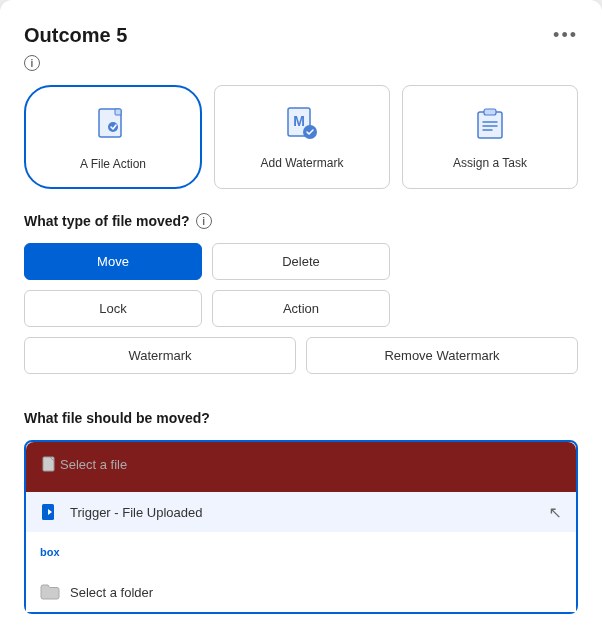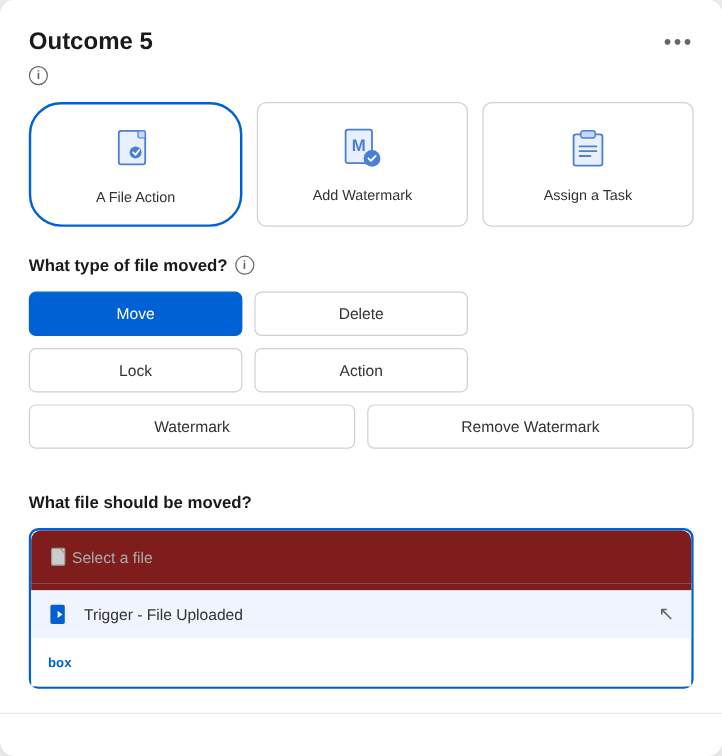--- a/index.html
+++ b/index.html
@@ -292,20 +292,28 @@
         </div>
 
         <div class="dropdown-option">
           <span class="option-icon">
             <svg width="20" height="14" viewBox="0 0 40 28" fill="none">
               <text x="0" y="22" font-size="22" fill="#0061d5" font-weight="900" font-family="Arial">box</text>
             </svg>
           </span>
         </div>
 
+        <div class="dropdown-option">
+          <span class="option-icon">
+            <svg width="20" height="18" viewBox="0 0 20 18" fill="none">
+              <path d="M1 4 Q1 2 3 2 L8 2 L9.5 4.5 L17 4.5 Q19 4.5 19 6.5 L19 14 Q19 16 17 16 L3 16 Q1 16 1 14 Z" fill="#ccc" stroke="#aaa" stroke-width="1"></path>
+            </svg>
+          </span>
+          <span>Select a folder</span>
+        </div>
       </div>
     </div>
   </div>
 
   <div class="card-footer">
     
   </div>
 </div>
 
 </body></html>

